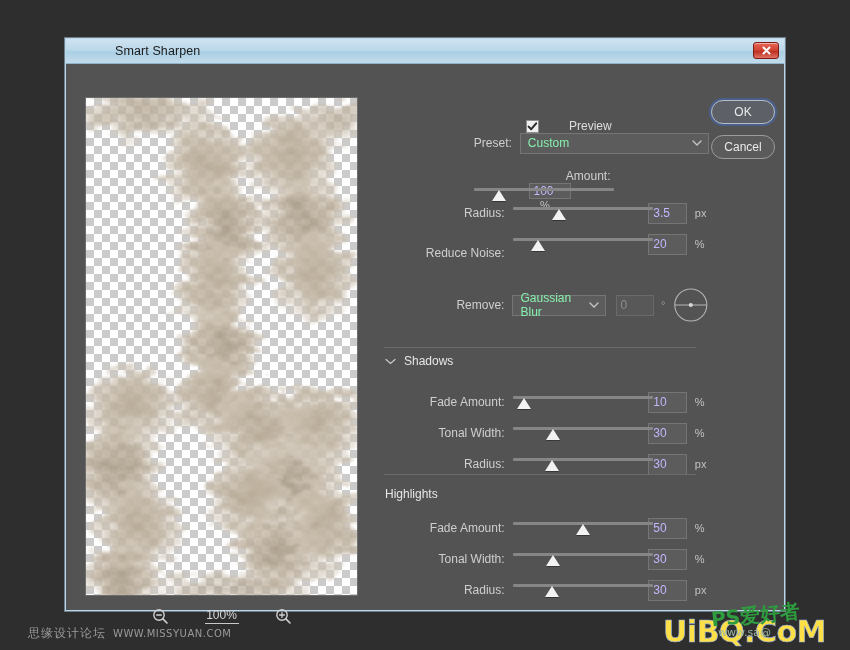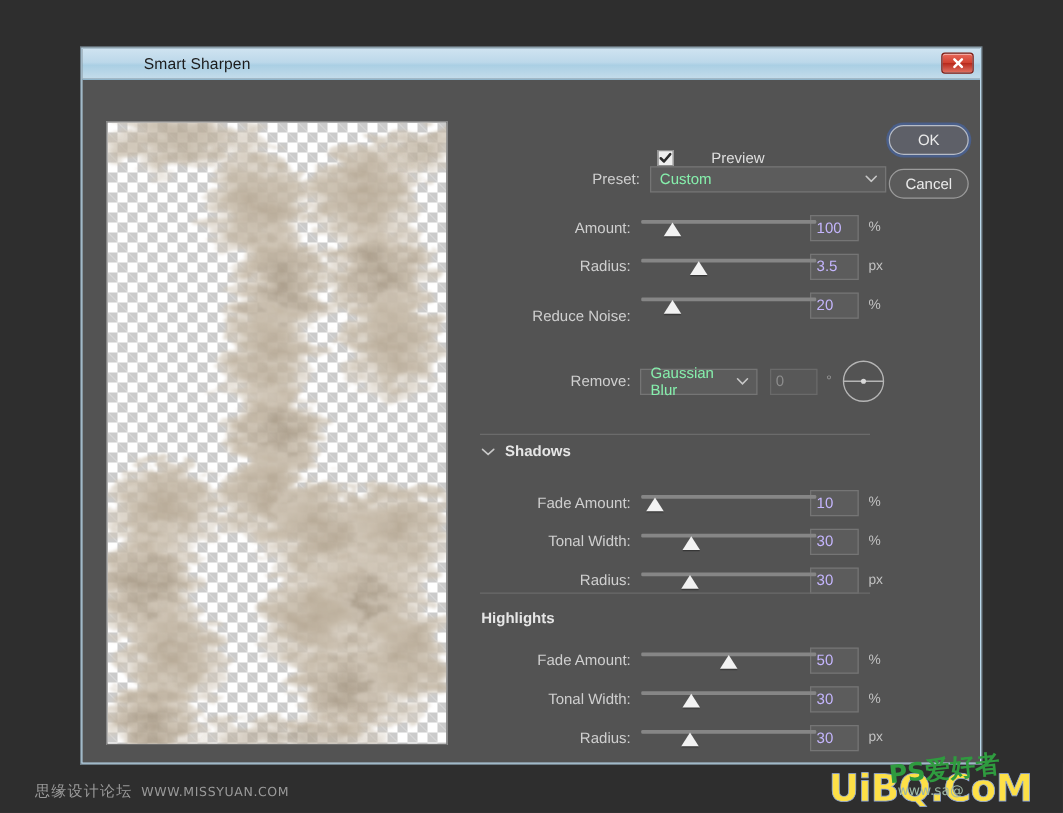--- a/index.html
+++ b/index.html
@@ -192,21 +192,21 @@
   #deg-sym { font-size: 11px; color: #9b9b9b; margin-left: 7px; }
   #angle-dial { margin-left: 8px; cursor: pointer; }
 
   
   .divider {
     position: absolute; left: 5px; width: 312px;
     height: 1px; background: #6b6b6b;
   }
   .sect-head {
     position: absolute;
-    font-size: 12px; font-weight: bold; color: #e6e6e6;
+    font-size: 12px; font-weight: normal; color: #e6e6e6;
     display: flex; align-items: center; gap: 8px;
     cursor: pointer;
   }
   .sect-head .disc { display: block; }
 
   
   #btn-col { position: absolute; left: 643px; top: 0; width: 77px; }
   .btn {
     width: 64px; height: 24px;
     border-radius: 12px;
@@ -345,20 +345,33 @@
             <ellipse cx="235" cy="330" rx="40" ry="42" fill="url(#blob)"></ellipse>
             <ellipse cx="240" cy="430" rx="38" ry="44" fill="url(#blob)"></ellipse>
           </g>
 
           <g filter="url(#fur2)" opacity="0.7">
             <ellipse cx="150" cy="492" rx="80" ry="18" fill="url(#blob2)"></ellipse>
           </g>
         </svg>
       </div>
 
+      <div id="zoom-bar">
+        <svg class="zoom-ico" width="17" height="17" viewBox="0 0 17 17">
+          <circle cx="7" cy="7" r="5.2" fill="none" stroke="#d2d2d2" stroke-width="1.4"></circle>
+          <path d="M10.9 10.9 L15 15" stroke="#d2d2d2" stroke-width="1.6" stroke-linecap="round"></path>
+          <path d="M4.6 7 H9.4" stroke="#d2d2d2" stroke-width="1.3" stroke-linecap="round"></path>
+        </svg>
+        <span id="zoom-level">100%</span>
+        <svg class="zoom-ico" width="17" height="17" viewBox="0 0 17 17">
+          <circle cx="7" cy="7" r="5.2" fill="none" stroke="#d2d2d2" stroke-width="1.4"></circle>
+          <path d="M10.9 10.9 L15 15" stroke="#d2d2d2" stroke-width="1.6" stroke-linecap="round"></path>
+          <path d="M4.6 7 H9.4 M7 4.6 V9.4" stroke="#d2d2d2" stroke-width="1.3" stroke-linecap="round"></path>
+        </svg>
+      </div>
     </div>
 
     <div id="controls">
 
       <div id="preview-row" class="row">
         <span id="preview-check">
           <svg width="11" height="11" viewBox="0 0 11 11">
             <path d="M1.6 5.6 L4.2 8.2 L9.2 2.3" fill="none" stroke="#2c2c2c" stroke-width="2" stroke-linecap="round" stroke-linejoin="round"></path>
           </svg>
         </span>
@@ -387,21 +400,21 @@
         <span id="preset-label" class="lbl">Preset:</span>
         <div id="preset-select" class="select">
           <span>Custom</span>
           <svg class="chev" width="10" height="6" viewBox="0 0 10 6">
             <path d="M1 1 L5 5 L9 1" fill="none" stroke="#c7c7c7" stroke-width="1.3" stroke-linecap="round"></path>
           </svg>
         </div>
       </div>
 
       <div id="main-slider-host">
-          <div class="row slider-row" style="left: 0px; top: 105px;">
+          <div class="row slider-row" style="left: 0px; top: 105px; flex-direction: column;">
             <span class="lbl" style="width: 149px;">Amount:</span>
             <div class="track-wrap">
               <div class="track"></div>
               <div class="thumb" style="left: 25.2px;"></div>
             </div>
             <div class="numbox">100</div>
             <span class="unit">%</span>
           </div>
           <div class="row slider-row" style="left: 0px; top: 136px;">
             <span class="lbl" style="width: 149px;">Radius:</span>

